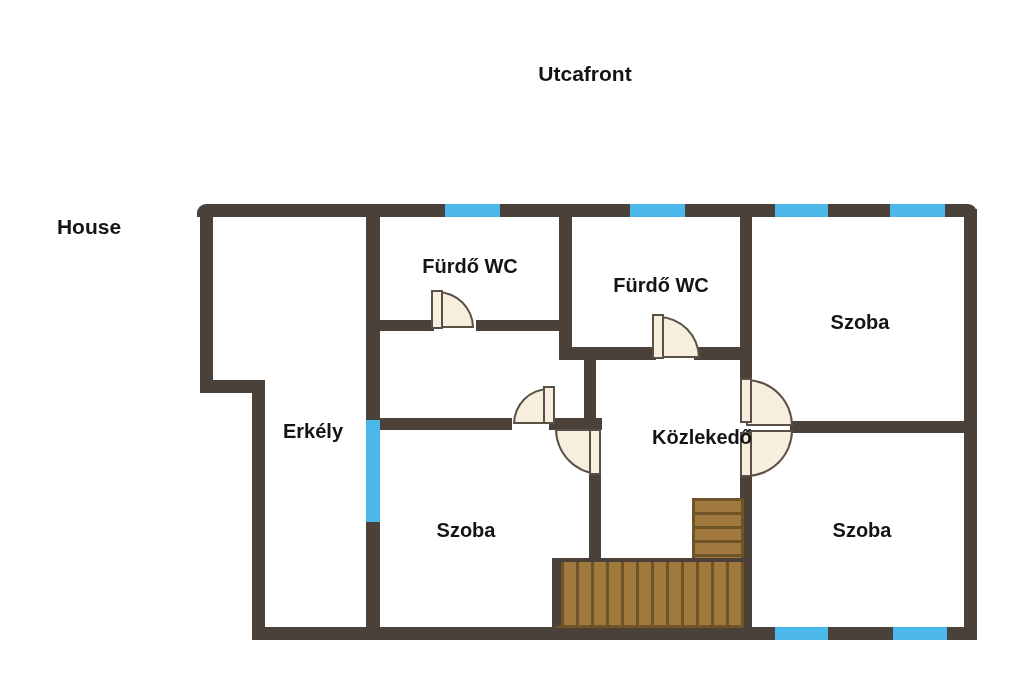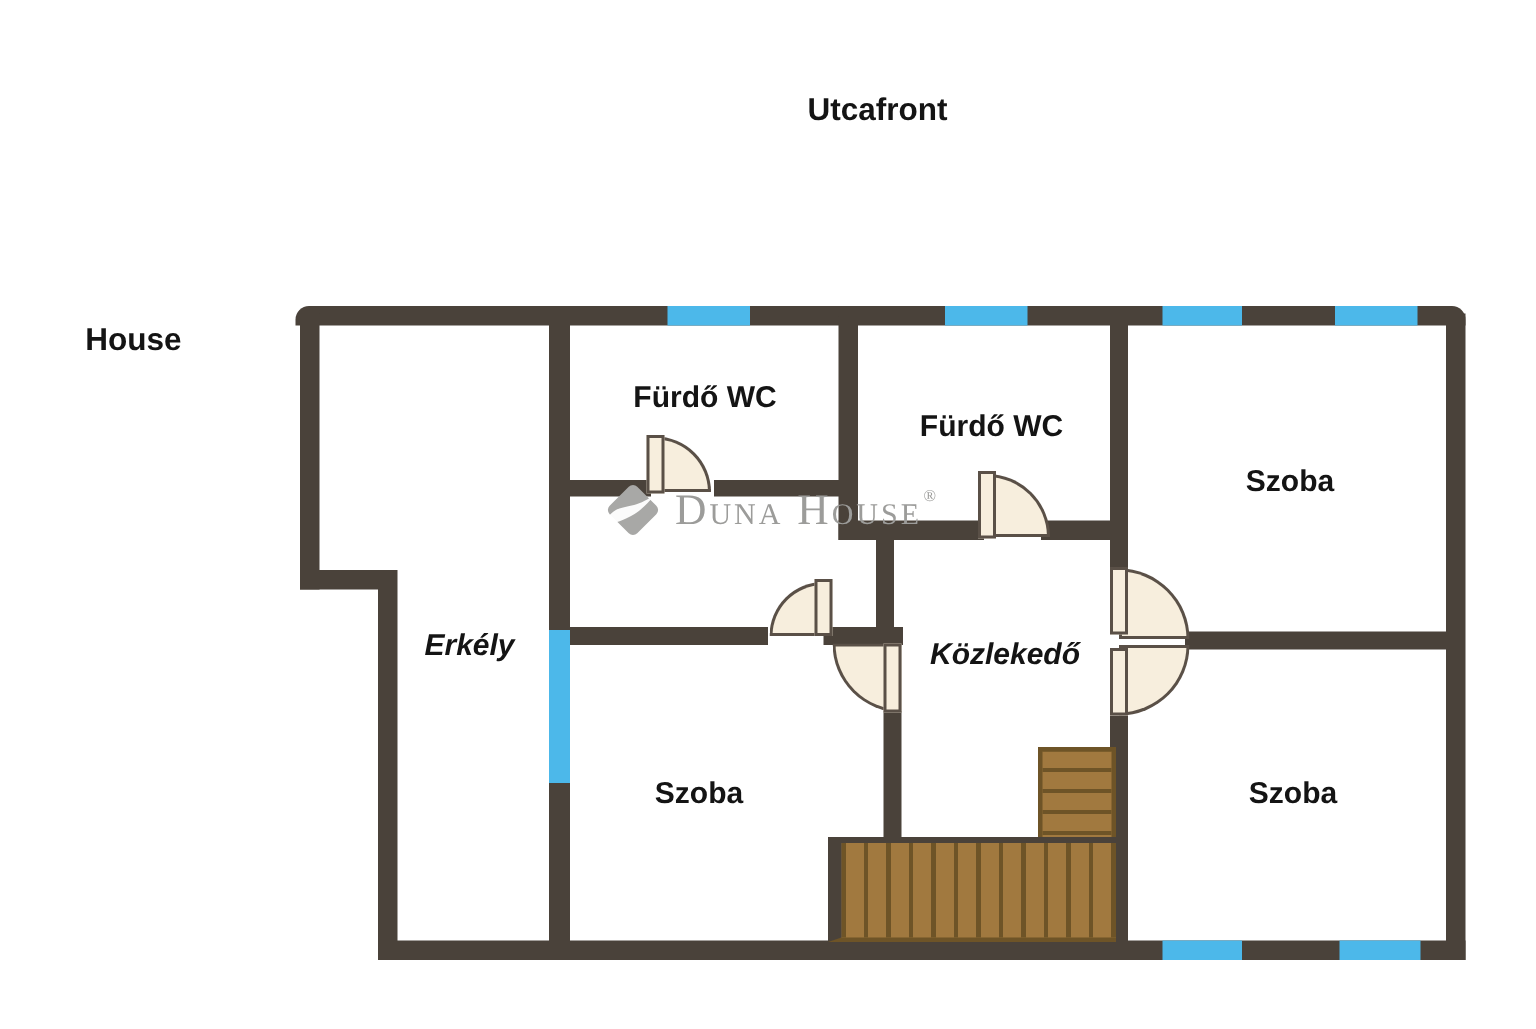--- a/index.html
+++ b/index.html
@@ -146,27 +146,19 @@
 
   <div class="door-arc arc-tr" style="left:746px;top:379px;width:47px;height:47px;"></div>
   <div class="door-leaf" style="left:740px;top:378px;width:12px;height:45px;"></div>
 
   <div class="door-arc arc-br" style="left:746px;top:430px;width:47px;height:47px;"></div>
   <div class="door-leaf" style="left:740px;top:432px;width:12px;height:45px;"></div>
 
   <div class="room-label" style="left:470px;top:266px;">Fürdő WC</div>
   <div class="room-label" style="left:661px;top:285px;">Fürdő WC</div>
   <div class="room-label" style="left:860px;top:322px;">Szoba</div>
-  <div class="room-label" style="left:313px;top:431px;font-style:italic;">Erkély</div>
-  <div class="room-label" style="left:670px;top:437px;font-style:italic;">Közlekedő</div>
+  <div class="room-label" style="left:313px;top:431px;">Erkély</div>
+  <div class="room-label" style="left:702px;top:437px;">Közlekedő</div>
   <div class="room-label" style="left:466px;top:530px;">Szoba</div>
   <div class="room-label" style="left:862px;top:530px;">Szoba</div>
 
-  <div class="watermark">
-    <svg class="logo" viewBox="0 0 48 48">
-      <rect x="11" y="11" width="26" height="26" rx="4" fill="#a8a8a6" transform="rotate(45 24 24)"></rect>
-      <path d="M8 28 C 15 19, 23 25, 38 14 C 30 26, 18 31, 10 33 Z" fill="#ffffff" opacity="0.95"></path>
-    </svg>
-    <span class="brand">Duna House</span>
-      <span class="reg">®</span>
-  </div>
 
 </div>
 
 </body></html>

